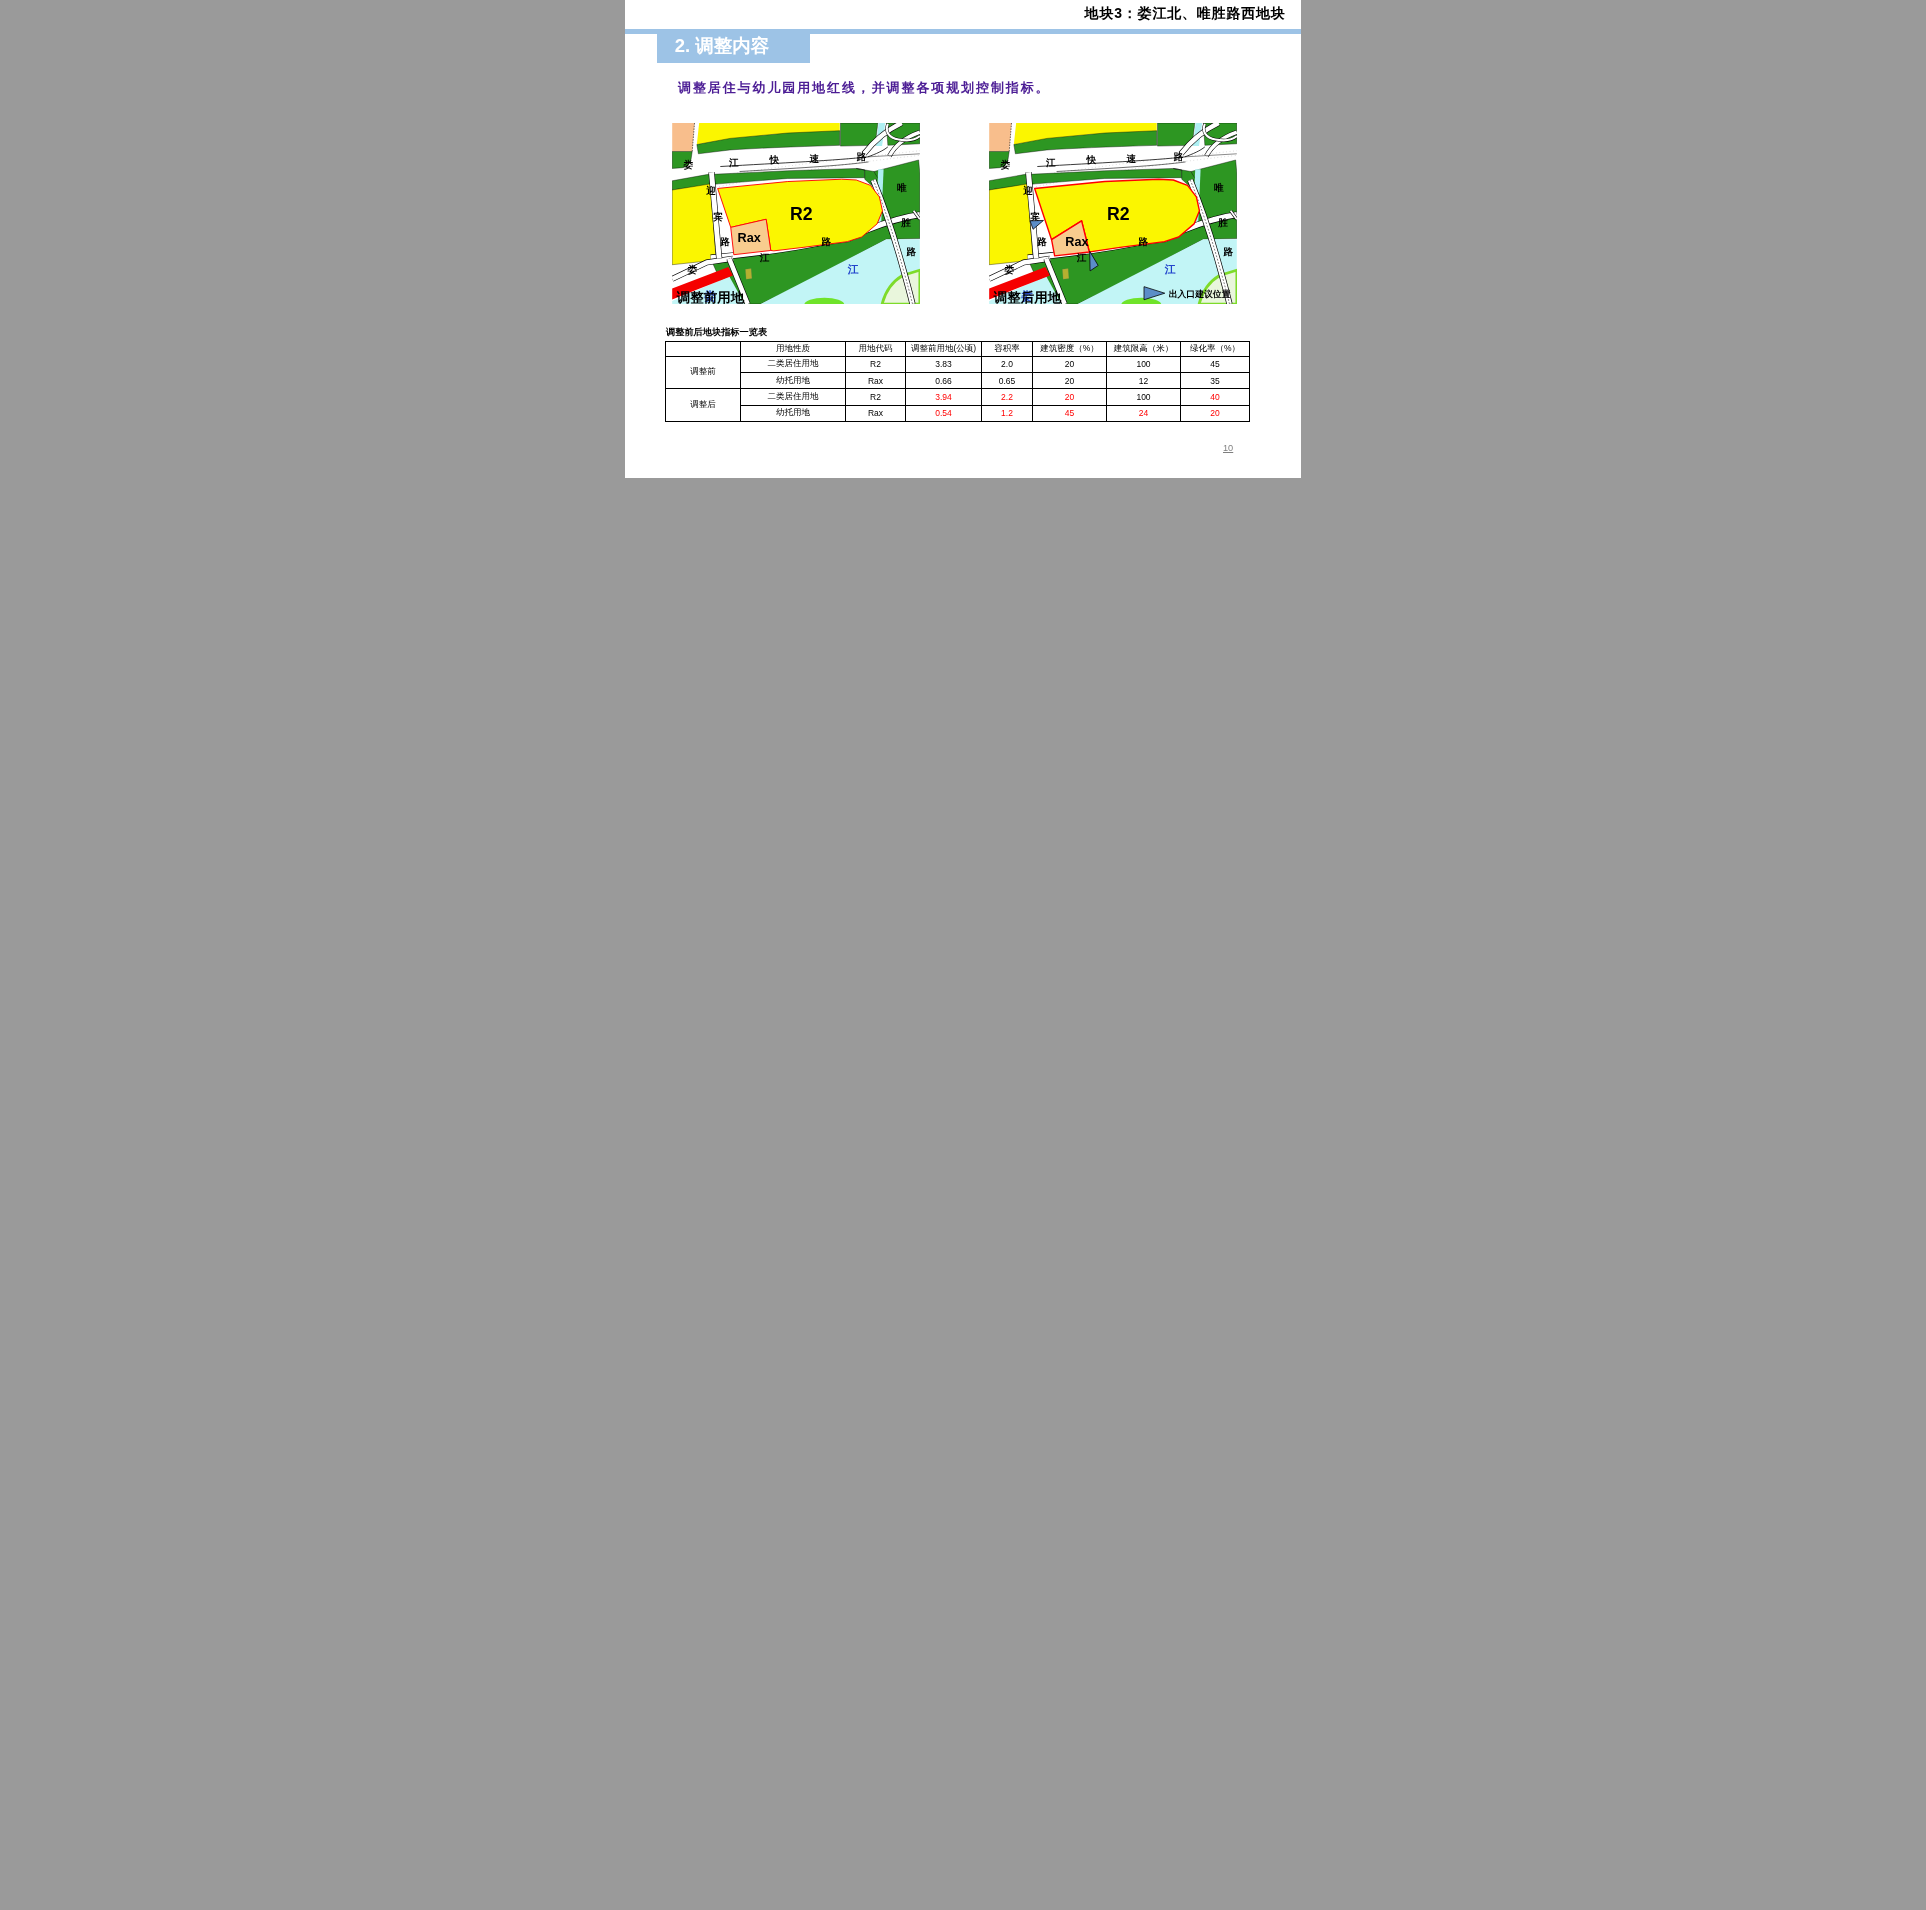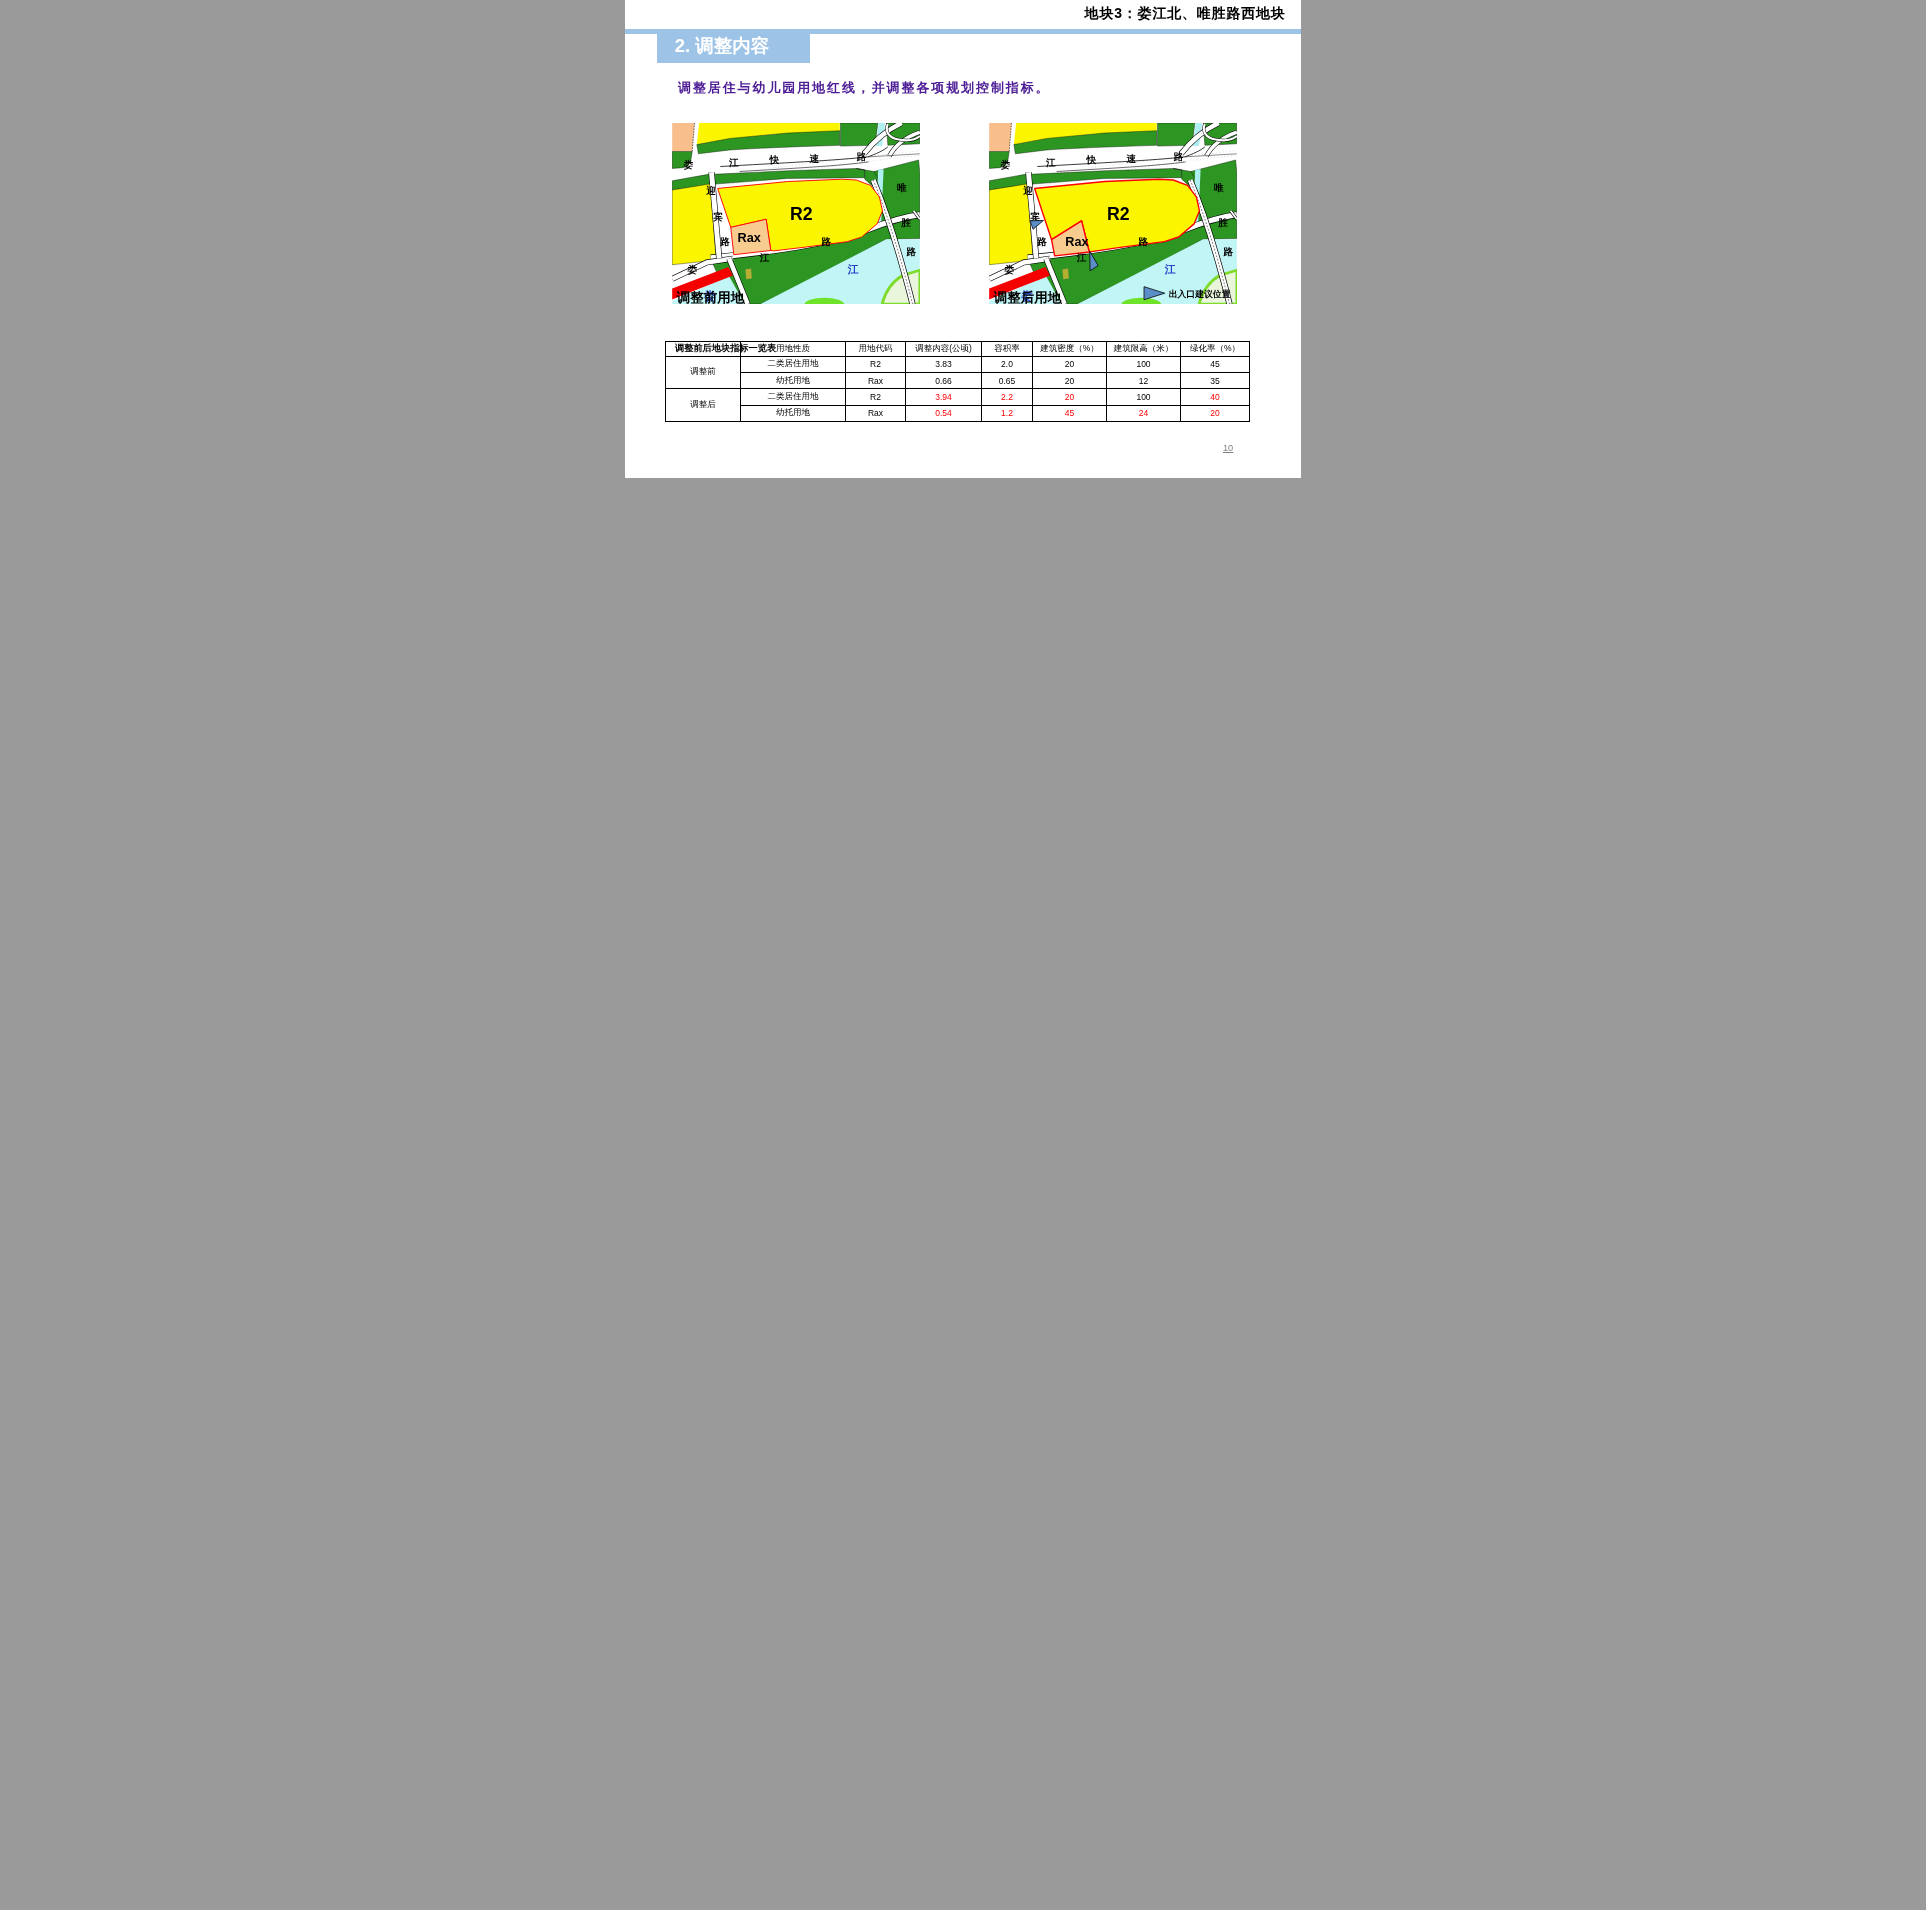--- a/index.html
+++ b/index.html
@@ -8,21 +8,21 @@
   .title{position:absolute;top:5.4px;right:15.4px;font-size:14px;font-weight:bold;
          letter-spacing:0.8px;color:#000;white-space:nowrap;margin-left:28px;}
   .band{position:absolute;top:28.5px;left:0;width:676px;height:5.4px;background:var(--hb,#9DC3E6);}
   .secbox{position:absolute;top:28.5px;left:0;width:153px;height:34px;background:var(--hb,#9DC3E6);
           color:#fff;font-size:18.5px;font-weight:bold;line-height:34px;padding-left:17.7px;
           box-sizing:border-box;white-space:nowrap;margin-left:32px;}
   .subtitle{position:absolute;left:53px;top:79px;font-size:13px;font-weight:bold;
             letter-spacing:1.9px;color:#4c1d95;white-space:nowrap;}
   .map{position:absolute;top:123px;width:248px;height:181px;}
   #map-left{left:47px;} #map-right{left:364px;}
-  .tcaption{position:absolute;left:50px;top:326px;font-size:9.2px;font-weight:bold;color:#000;margin-top:16px;}
+  .tcaption{position:absolute;left:41px;top:326px;font-size:9.2px;font-weight:bold;color:#000;}
   .twrap{position:absolute;left:40px;top:341px;}
   table{border-collapse:collapse;table-layout:fixed;width:584px;padding-left:40px;}
   th,td{border-left:0.6px solid #000;border-right:0.6px solid #000;
         border-top:1.2px solid #000;border-bottom:1.2px solid #000;
         text-align:center;vertical-align:middle;font-size:8.5px;font-weight:normal;
         color:#000;padding:0;overflow:hidden;white-space:nowrap;}
   thead th{height:13.5px;}
   tbody td{height:15.4px;}
   td.red{color:var(--red,#FF0000);}
   .pagenum{position:absolute;left:598px;top:443px;font-size:9.2px;color:#7F7F7F;text-decoration:underline;}
@@ -195,21 +195,21 @@
         <col style="width:51px">
           <col style="width:74px">
           <col style="width:74px">
           <col style="width:69px">
       </colgroup>
       <thead>
           <tr>
             <th></th>
             <th>用地性质</th>
             <th>用地代码</th>
-            <th>调整内容(公顷)</th>
+            <th>调整前用地(公顷)</th>
             <th>容积率</th>
             <th>建筑密度（%）</th>
             <th>建筑限高（米）</th>
             <th>绿化率（%）</th>
           </tr>
         </thead>
       <tbody>
           <tr>
             <td rowspan="2">调整前</td>
             <td>二类居住用地</td>

